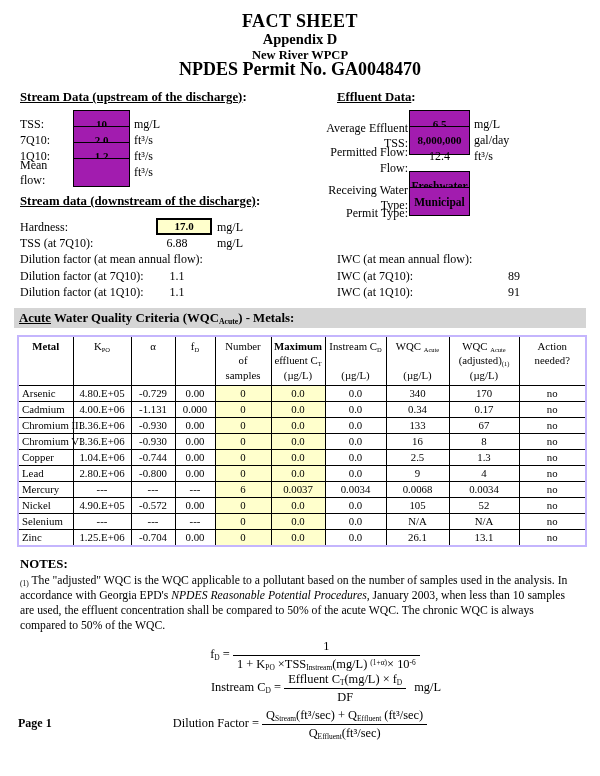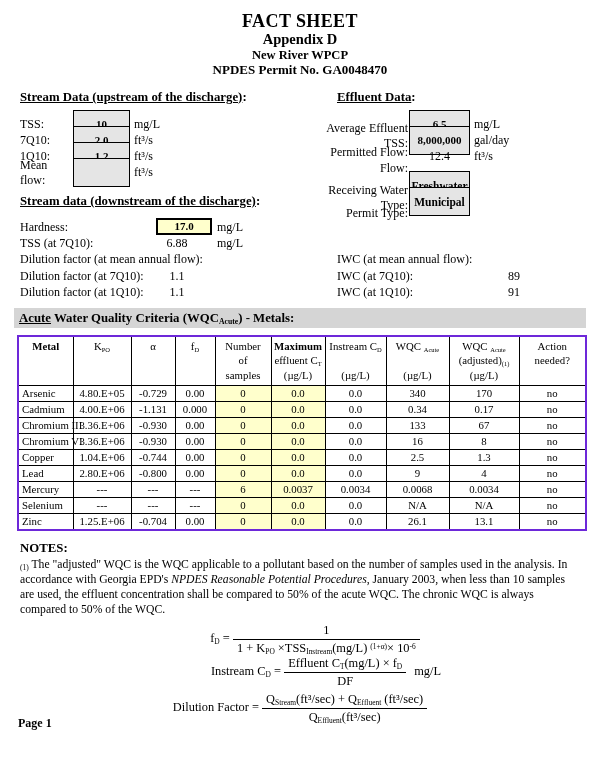--- a/index.html
+++ b/index.html
@@ -8,36 +8,36 @@
   sub { font-size:0.60em; vertical-align:-0.25em; }
   sup { font-size:0.60em; vertical-align:0.45em; }
   .u { text-decoration:underline; }
   .it { font-style:italic; }
 
   
   .hdr { text-align:center; padding-top:11px; font-weight:bold; }
   .hdr-title { font-size:18px; line-height:20px; letter-spacing:0.4px; }
   .hdr-l2 { font-size:14.5px; line-height:17px; }
   .hdr-l3 { font-size:12.5px; line-height:14px; }
-  .hdr-l4 { font-size:13px; line-height:15px;text-align:center; }
+  .hdr-l4 { font-size:18px; line-height:15px;text-align:center; }
   .eval-title { text-align:center; font-weight:bold; font-size:12.8px; margin-top:14px; height:15px; }
 
   
   .sec-heads { position:relative; height:16px; margin-top:13px; font-weight:bold; font-size:12.8px; }
   .sec-heads .sh-left { position:absolute; left:20px; }
   .sec-heads .sh-right { position:absolute; left:337px; }
 
   
   .cols { display:flex; margin-top:10px; }
   .col-left { width:300px; }
   .col-right { width:300px; }
   .vrow { display:flex; align-items:center; height:16.2px; }
   .col-left .lbl { width:53px; margin-left:20px; font-size:12px; flex:none; }
   .vbox { box-sizing:border-box; width:57px; height:29px; border:1.5px solid #000;
-          background:#e5e5e5; font-weight:bold; font-size:11px; text-align:center;
+          background:#a21caf; font-weight:bold; font-size:11px; text-align:center;
           display:flex; align-items:center; justify-content:center; flex:none; }
   .unit { margin-left:4px; font-size:12px; }
   .col-right .lbl { width:108px; text-align:right; font-size:12px; flex:none;margin-top:24px; }
   .col-right .vbox { width:61px; margin-left:1px; }
   .flow-val { width:61px; margin-left:1px; text-align:center; font-size:12px; flex:none; }
   .gap13 { height:13px; }
   .type-box { width:63px; font-size:11.5px; }
   .down-head { margin-top:13px; margin-left:20px; font-weight:bold; font-size:12.8px; height:15px; }
 
   
@@ -52,21 +52,21 @@
   .drow .rl { position:absolute; left:337px; top:1px; }
   .drow .rv { position:absolute; left:492px; top:1px; width:44px; text-align:center; }
 
   
   .bar { margin:8px 14px 0 14px; background:#D5D5D5; height:20px; line-height:20px;
          padding-left:5px; font-weight:bold; font-size:12.8px; }
 
   
   .tbl-wrap { margin:7px 15px 0 17px; }
   table.metals { border-collapse:collapse; table-layout:fixed; width:568px; font-size:10.8px;
-                 border:2px solid #6d28d9;font-family:Liberation Serif, serif; }
+                 border:2px solid #c4b5fd;font-family:Liberation Serif, serif; }
   .metals th, .metals td { border:1px solid #000; padding:0; text-align:center; font-weight:normal;
                            white-space:nowrap; overflow:visible; }
   .metals th { vertical-align:top; height:46px; padding-top:2px; }
   .hline { height:14.5px; line-height:14.5px; }
   .metals td { height:15px; line-height:15px; }
   .metals td.c-metal { text-align:left; padding-left:3px; }
   .hl { background:#FFFFCC; }
   .bold { font-weight:bold; }
 
   
@@ -337,20 +337,32 @@
             <td>---</td>
             <td>---</td>
             <td class="hl">6</td>
             <td class="hl bold">0.0037</td>
             <td>0.0034</td>
             <td>0.0068</td>
             <td>0.0034</td>
             <td>no</td>
           </tr>
 
+          <tr>
+            <td class="c-metal">Nickel</td>
+            <td>4.90.E+05</td>
+            <td>-0.572</td>
+            <td>0.00</td>
+            <td class="hl">0</td>
+            <td class="hl bold">0.0</td>
+            <td>0.0</td>
+            <td>105</td>
+            <td>52</td>
+            <td>no</td>
+          </tr>
 
           <tr>
             <td class="c-metal">Selenium</td>
             <td>---</td>
             <td>---</td>
             <td>---</td>
             <td class="hl">0</td>
             <td class="hl bold">0.0</td>
             <td>0.0</td>
             <td>N/A</td>

